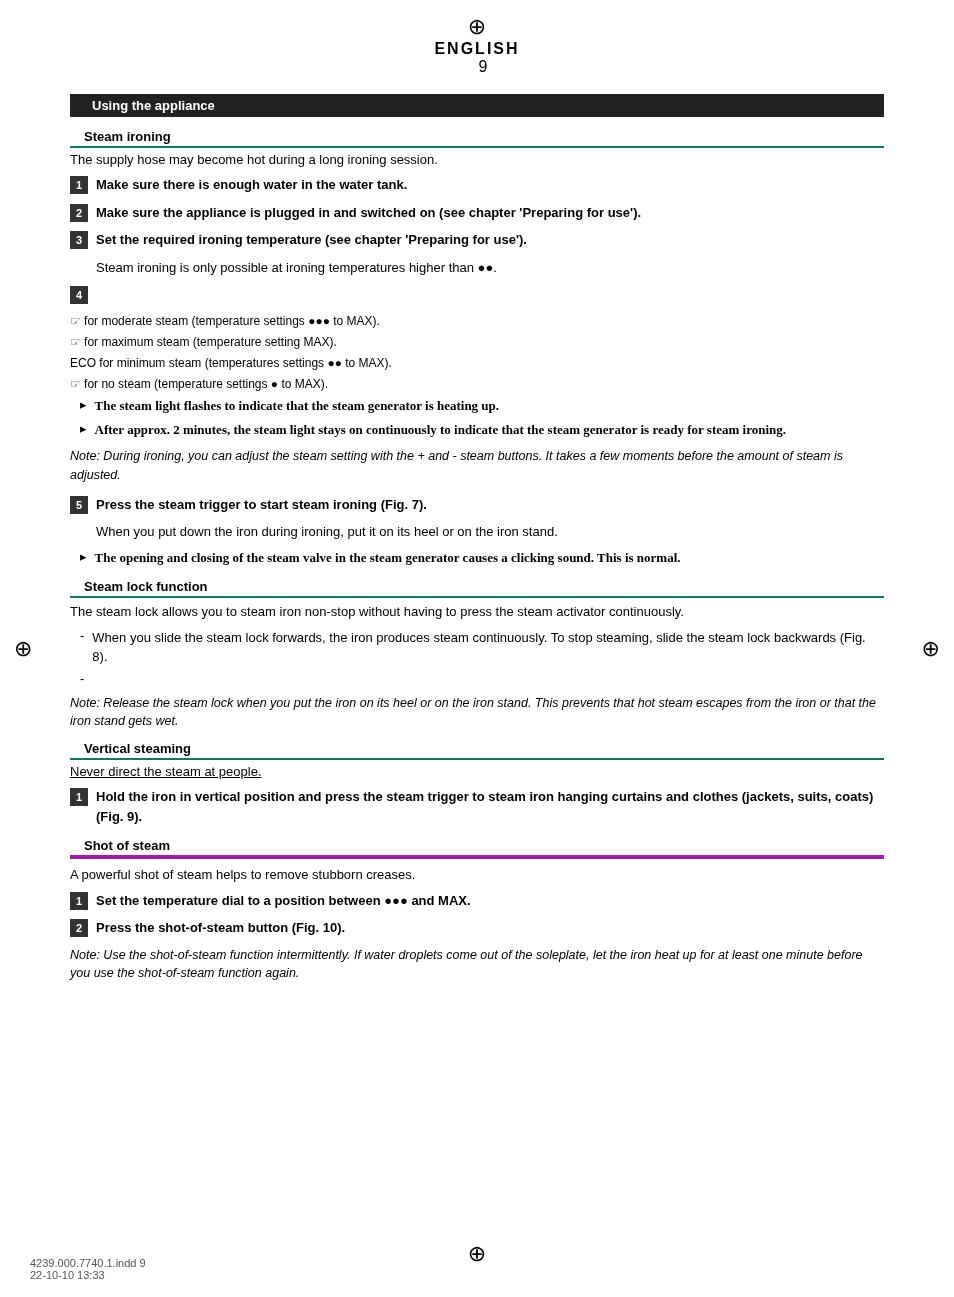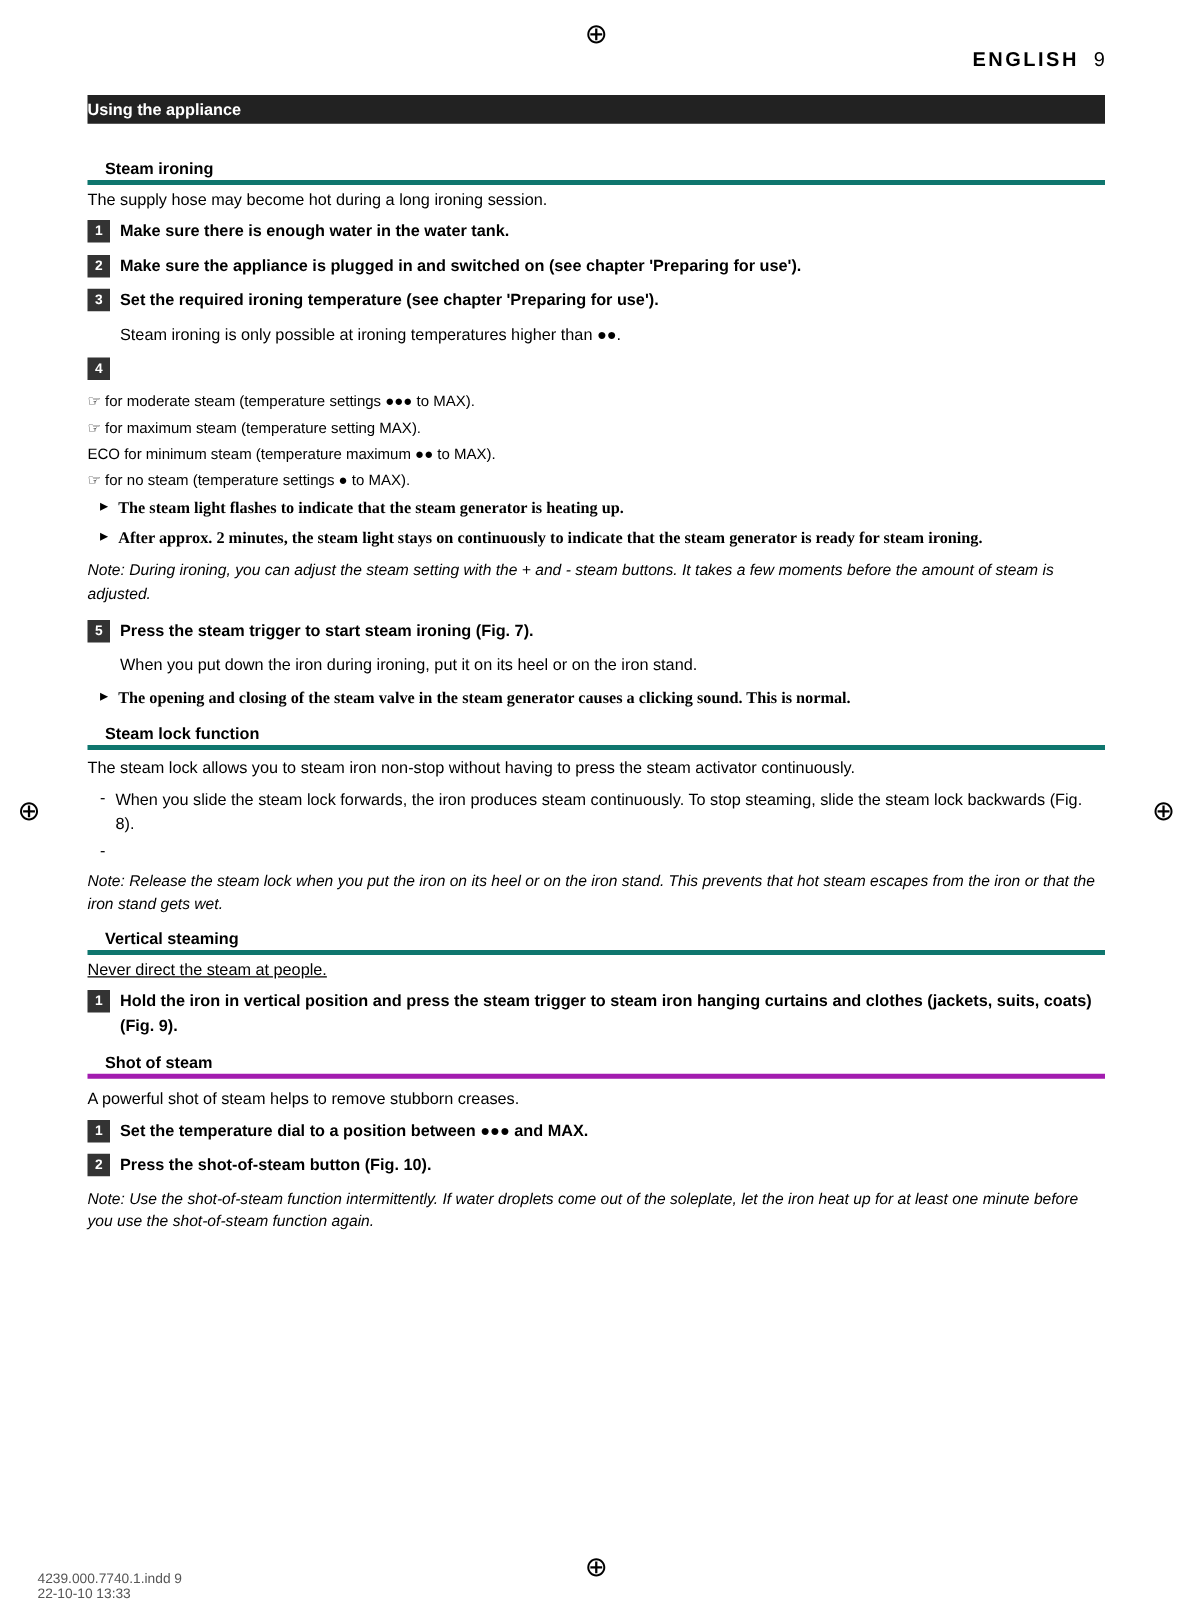--- a/index.html
+++ b/index.html
@@ -18,46 +18,47 @@
       padding: 40px 70px 40px 70px;
       position: relative;
     }
 
     .header {
       display: flex;
       justify-content: flex-end;
       align-items: center;
       margin-bottom: 18px;
       padding-top: 0;
+      flex-direction: column;
     }
     .header-title {
       font-size: 16px;
       font-weight: bold;
       letter-spacing: 2px;
     }
     .header-page {
       font-size: 16px;
       margin-left: 12px;
     }
 
     .section-heading-bar {
       background: #222;
       color: #fff;
       font-size: 13px;
       font-weight: bold;
-      padding: 4px 0;
-      margin-bottom: 28px;
+      padding: 4px 22px;
+      margin-bottom: 12px;
     }
     .sub-heading {
       font-weight: bold;
       font-size: 13px;
       margin-bottom: 4px;
       margin-top: 8px;
       padding-bottom: 2px;
-      border-bottom: 4px solid #0f766e;
+      border-bottom: 2px solid #0f766e;
     }
     .underline-text {
       font-size: 13px;
       margin-bottom: 8px;
       display: block;
     }
     .italic-note {
       font-style: italic;
       font-size: 12.5px;
       margin-bottom: 10px;
@@ -241,21 +242,21 @@
       <div class="step-sub">Steam ironing is only possible at ironing temperatures higher than ●●.</div>
     </div>
 
     <div class="step-wrapper">
       <div class="step-block">
         <span class="step-num">4</span>
       </div>
       <div style="margin-left:0; margin-bottom:3px;">
         <div class="icon-text">☞ for moderate steam (temperature settings ●●● to MAX).</div>
         <div class="icon-text">☞ for maximum steam (temperature setting MAX).</div>
-        <div class="icon-text">ECO for minimum steam (temperature maximum ●● to MAX).</div>
+        <div class="icon-text">ECO for minimum steam (temperatures settings ●● to MAX).</div>
         <div class="icon-text">☞ for no steam (temperature settings ● to MAX).</div>
       </div>
 
       <div class="bullet-item">
         <span class="bullet-arrow">▸</span>
         <span class="bullet-text">The steam light flashes to indicate that the steam generator is heating up.</span>
       </div>
       <div class="bullet-item">
         <span class="bullet-arrow">▸</span>
         <span class="bullet-text">After approx. 2 minutes, the steam light stays on continuously to indicate that the steam generator is ready for steam ironing.</span>

